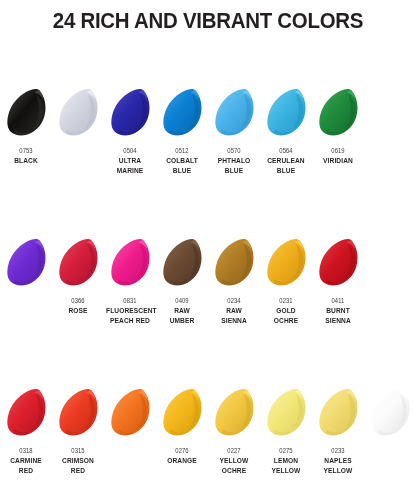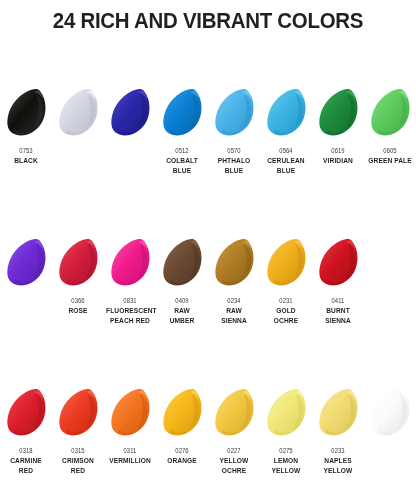--- a/index.html
+++ b/index.html
@@ -152,20 +152,25 @@
                   <stop offset="100%" stop-color="#1d1a82"></stop>
                 </linearGradient>
               </defs>
               <path d="M33.5 2.5 C37.5 7 39.5 13 39.5 20 C39.5 31 34 40 26 44.5 C19 48.5 10 48.5 5 44 C0.8 40.2 0.5 33 2.5 26 C4.8 18 10 10.5 17 6 C22.5 2.4 29.5 -0.9 33.5 2.5 Z" fill="url(#g0_2)"></path>
               <path d="M33.5 2.5 C36 5.5 37.2 8.5 37.6 12 C35.5 8 32.5 5.5 28.5 4.6 C30.5 3 32.2 2 33.5 2.5 Z" fill="#4c49c4" opacity="0.85"></path>
               <path d="M30 6 C35 10 37.6 16.5 37 23.5 C36.4 30.5 32.5 37.5 27 42 C31.5 34 33.5 26 32.5 18 C32 13 31 9 30 6 Z" fill="#1d1a82" opacity="0.55"></path>
               <path d="M9 41.5 C14 45.5 21 45.5 26 42.5 C22 47 14 48.2 8.5 45.5 C7.5 44.5 8 42.5 9 41.5 Z" fill="#1d1a82" opacity="0.5"></path>
             </svg>
           </div>
         </div>
+        <div class="labels">
+          <div class="code">0504</div>
+          <div class="name">ULTRA
+MARINE</div>
+        </div>
       </div>
       <div class="cell">
         <div class="blob-wrap">
           <div class="blob">
             <svg viewBox="0 0 41 50" xmlns="http://www.w3.org/2000/svg">
               <defs>
                 <linearGradient id="g0_3" x1="0" y1="0" x2="1" y2="1">
                   <stop offset="0%" stop-color="#3a9de3"></stop>
                   <stop offset="45%" stop-color="#0a7fd4"></stop>
                   <stop offset="100%" stop-color="#0767ab"></stop>
@@ -248,43 +253,20 @@
               <path d="M30 6 C35 10 37.6 16.5 37 23.5 C36.4 30.5 32.5 37.5 27 42 C31.5 34 33.5 26 32.5 18 C32 13 31 9 30 6 Z" fill="#136b2c" opacity="0.55"></path>
               <path d="M9 41.5 C14 45.5 21 45.5 26 42.5 C22 47 14 48.2 8.5 45.5 C7.5 44.5 8 42.5 9 41.5 Z" fill="#136b2c" opacity="0.5"></path>
             </svg>
           </div>
         </div>
         <div class="labels">
           <div class="code">0619</div>
           <div class="name">VIRIDIAN</div>
         </div>
       </div>
-      <div class="cell">
-        <div class="blob-wrap">
-          <div class="blob">
-            <svg viewBox="0 0 41 50" xmlns="http://www.w3.org/2000/svg">
-              <defs>
-                <linearGradient id="g0_7" x1="0" y1="0" x2="1" y2="1">
-                  <stop offset="0%" stop-color="#85de84"></stop>
-                  <stop offset="45%" stop-color="#5ecb5e"></stop>
-                  <stop offset="100%" stop-color="#44ad47"></stop>
-                </linearGradient>
-              </defs>
-              <path d="M33.5 2.5 C37.5 7 39.5 13 39.5 20 C39.5 31 34 40 26 44.5 C19 48.5 10 48.5 5 44 C0.8 40.2 0.5 33 2.5 26 C4.8 18 10 10.5 17 6 C22.5 2.4 29.5 -0.9 33.5 2.5 Z" fill="url(#g0_7)"></path>
-              <path d="M33.5 2.5 C36 5.5 37.2 8.5 37.6 12 C35.5 8 32.5 5.5 28.5 4.6 C30.5 3 32.2 2 33.5 2.5 Z" fill="#85de84" opacity="0.85"></path>
-              <path d="M30 6 C35 10 37.6 16.5 37 23.5 C36.4 30.5 32.5 37.5 27 42 C31.5 34 33.5 26 32.5 18 C32 13 31 9 30 6 Z" fill="#44ad47" opacity="0.55"></path>
-              <path d="M9 41.5 C14 45.5 21 45.5 26 42.5 C22 47 14 48.2 8.5 45.5 C7.5 44.5 8 42.5 9 41.5 Z" fill="#44ad47" opacity="0.5"></path>
-            </svg>
-          </div>
-        </div>
-        <div class="labels">
-          <div class="code">0605</div>
-          <div class="name">GREEN PALE</div>
-        </div>
-      </div>
     </div>
     <div class="row">
       <div class="cell">
         <div class="blob-wrap">
           <div class="blob">
             <svg viewBox="0 0 41 50" xmlns="http://www.w3.org/2000/svg">
               <defs>
                 <linearGradient id="g1_1" x1="0" y1="0" x2="1" y2="1">
                   <stop offset="0%" stop-color="#8e54e4"></stop>
                   <stop offset="45%" stop-color="#6f2ad4"></stop>
@@ -503,24 +485,20 @@
                   <stop offset="100%" stop-color="#d25a10"></stop>
                 </linearGradient>
               </defs>
               <path d="M33.5 2.5 C37.5 7 39.5 13 39.5 20 C39.5 31 34 40 26 44.5 C19 48.5 10 48.5 5 44 C0.8 40.2 0.5 33 2.5 26 C4.8 18 10 10.5 17 6 C22.5 2.4 29.5 -0.9 33.5 2.5 Z" fill="url(#g2_2)"></path>
               <path d="M33.5 2.5 C36 5.5 37.2 8.5 37.6 12 C35.5 8 32.5 5.5 28.5 4.6 C30.5 3 32.2 2 33.5 2.5 Z" fill="#f9974f" opacity="0.85"></path>
               <path d="M30 6 C35 10 37.6 16.5 37 23.5 C36.4 30.5 32.5 37.5 27 42 C31.5 34 33.5 26 32.5 18 C32 13 31 9 30 6 Z" fill="#d25a10" opacity="0.55"></path>
               <path d="M9 41.5 C14 45.5 21 45.5 26 42.5 C22 47 14 48.2 8.5 45.5 C7.5 44.5 8 42.5 9 41.5 Z" fill="#d25a10" opacity="0.5"></path>
             </svg>
           </div>
         </div>
-        <div class="labels">
-          <div class="code">0311</div>
-          <div class="name">VERMILLION</div>
-        </div>
       </div>
       <div class="cell">
         <div class="blob-wrap">
           <div class="blob">
             <svg viewBox="0 0 41 50" xmlns="http://www.w3.org/2000/svg">
               <defs>
                 <linearGradient id="g2_3" x1="0" y1="0" x2="1" y2="1">
                   <stop offset="0%" stop-color="#fad04f"></stop>
                   <stop offset="45%" stop-color="#f5b81c"></stop>
                   <stop offset="100%" stop-color="#d79a0d"></stop>

